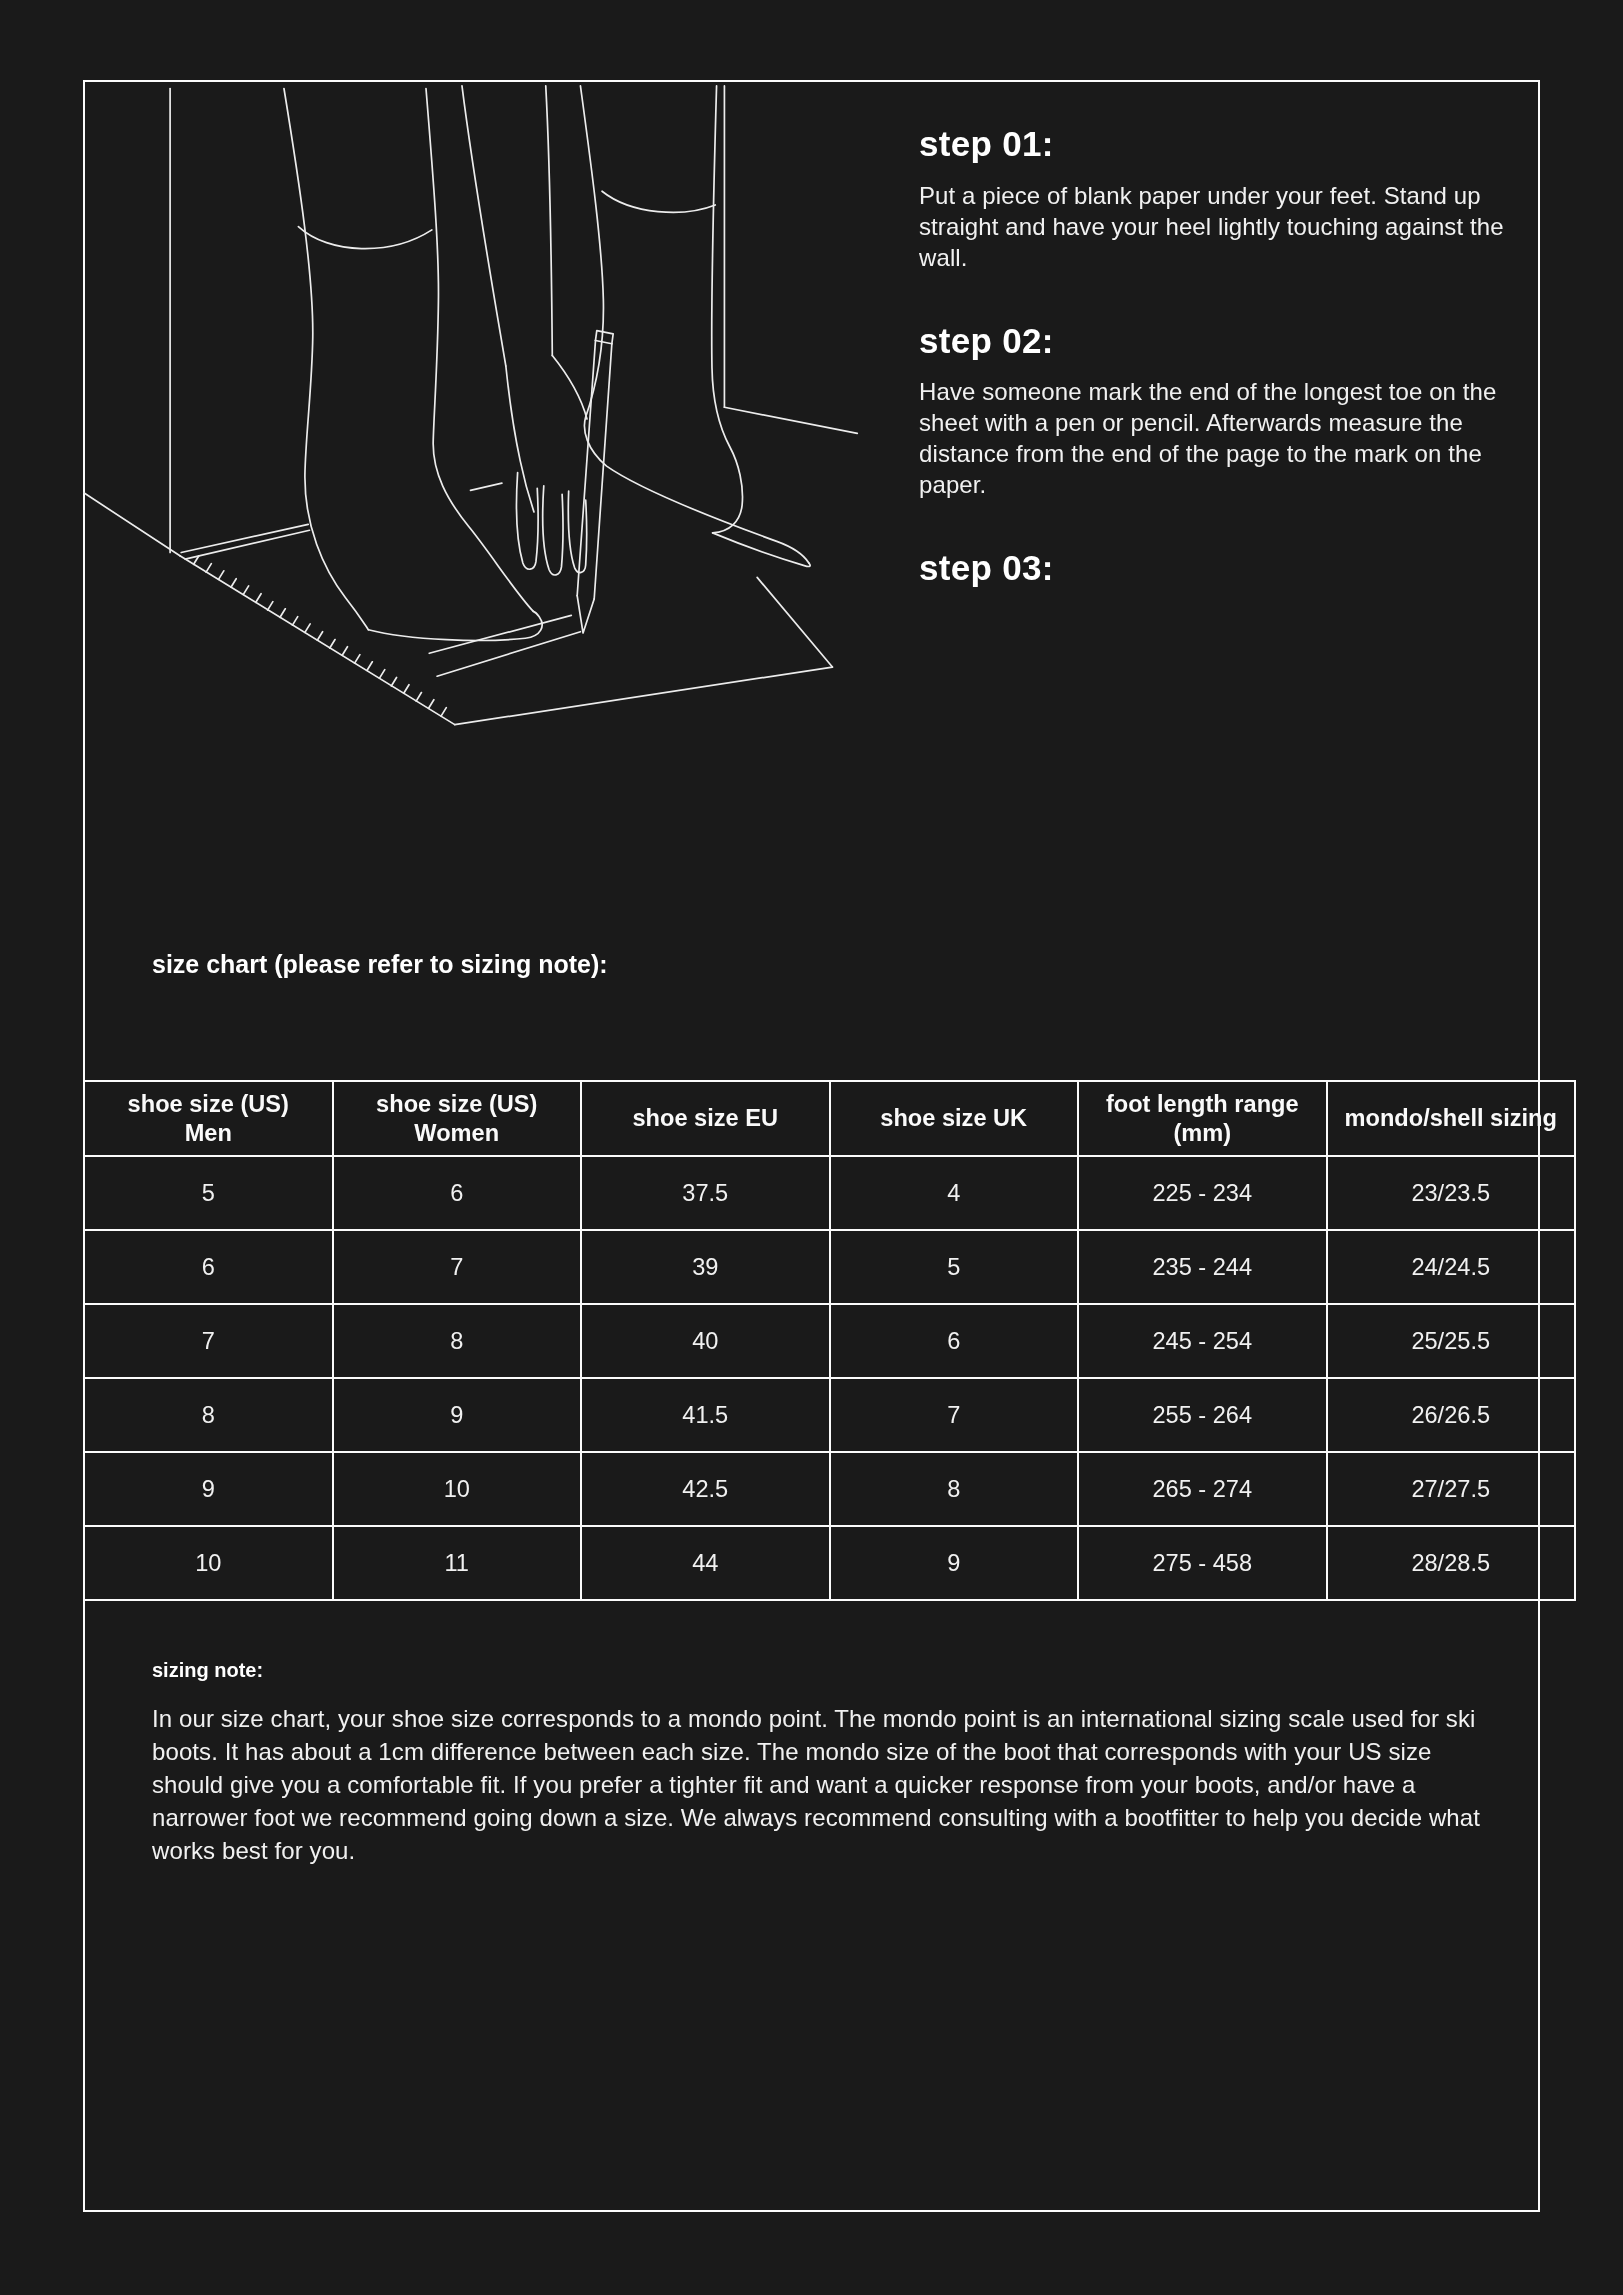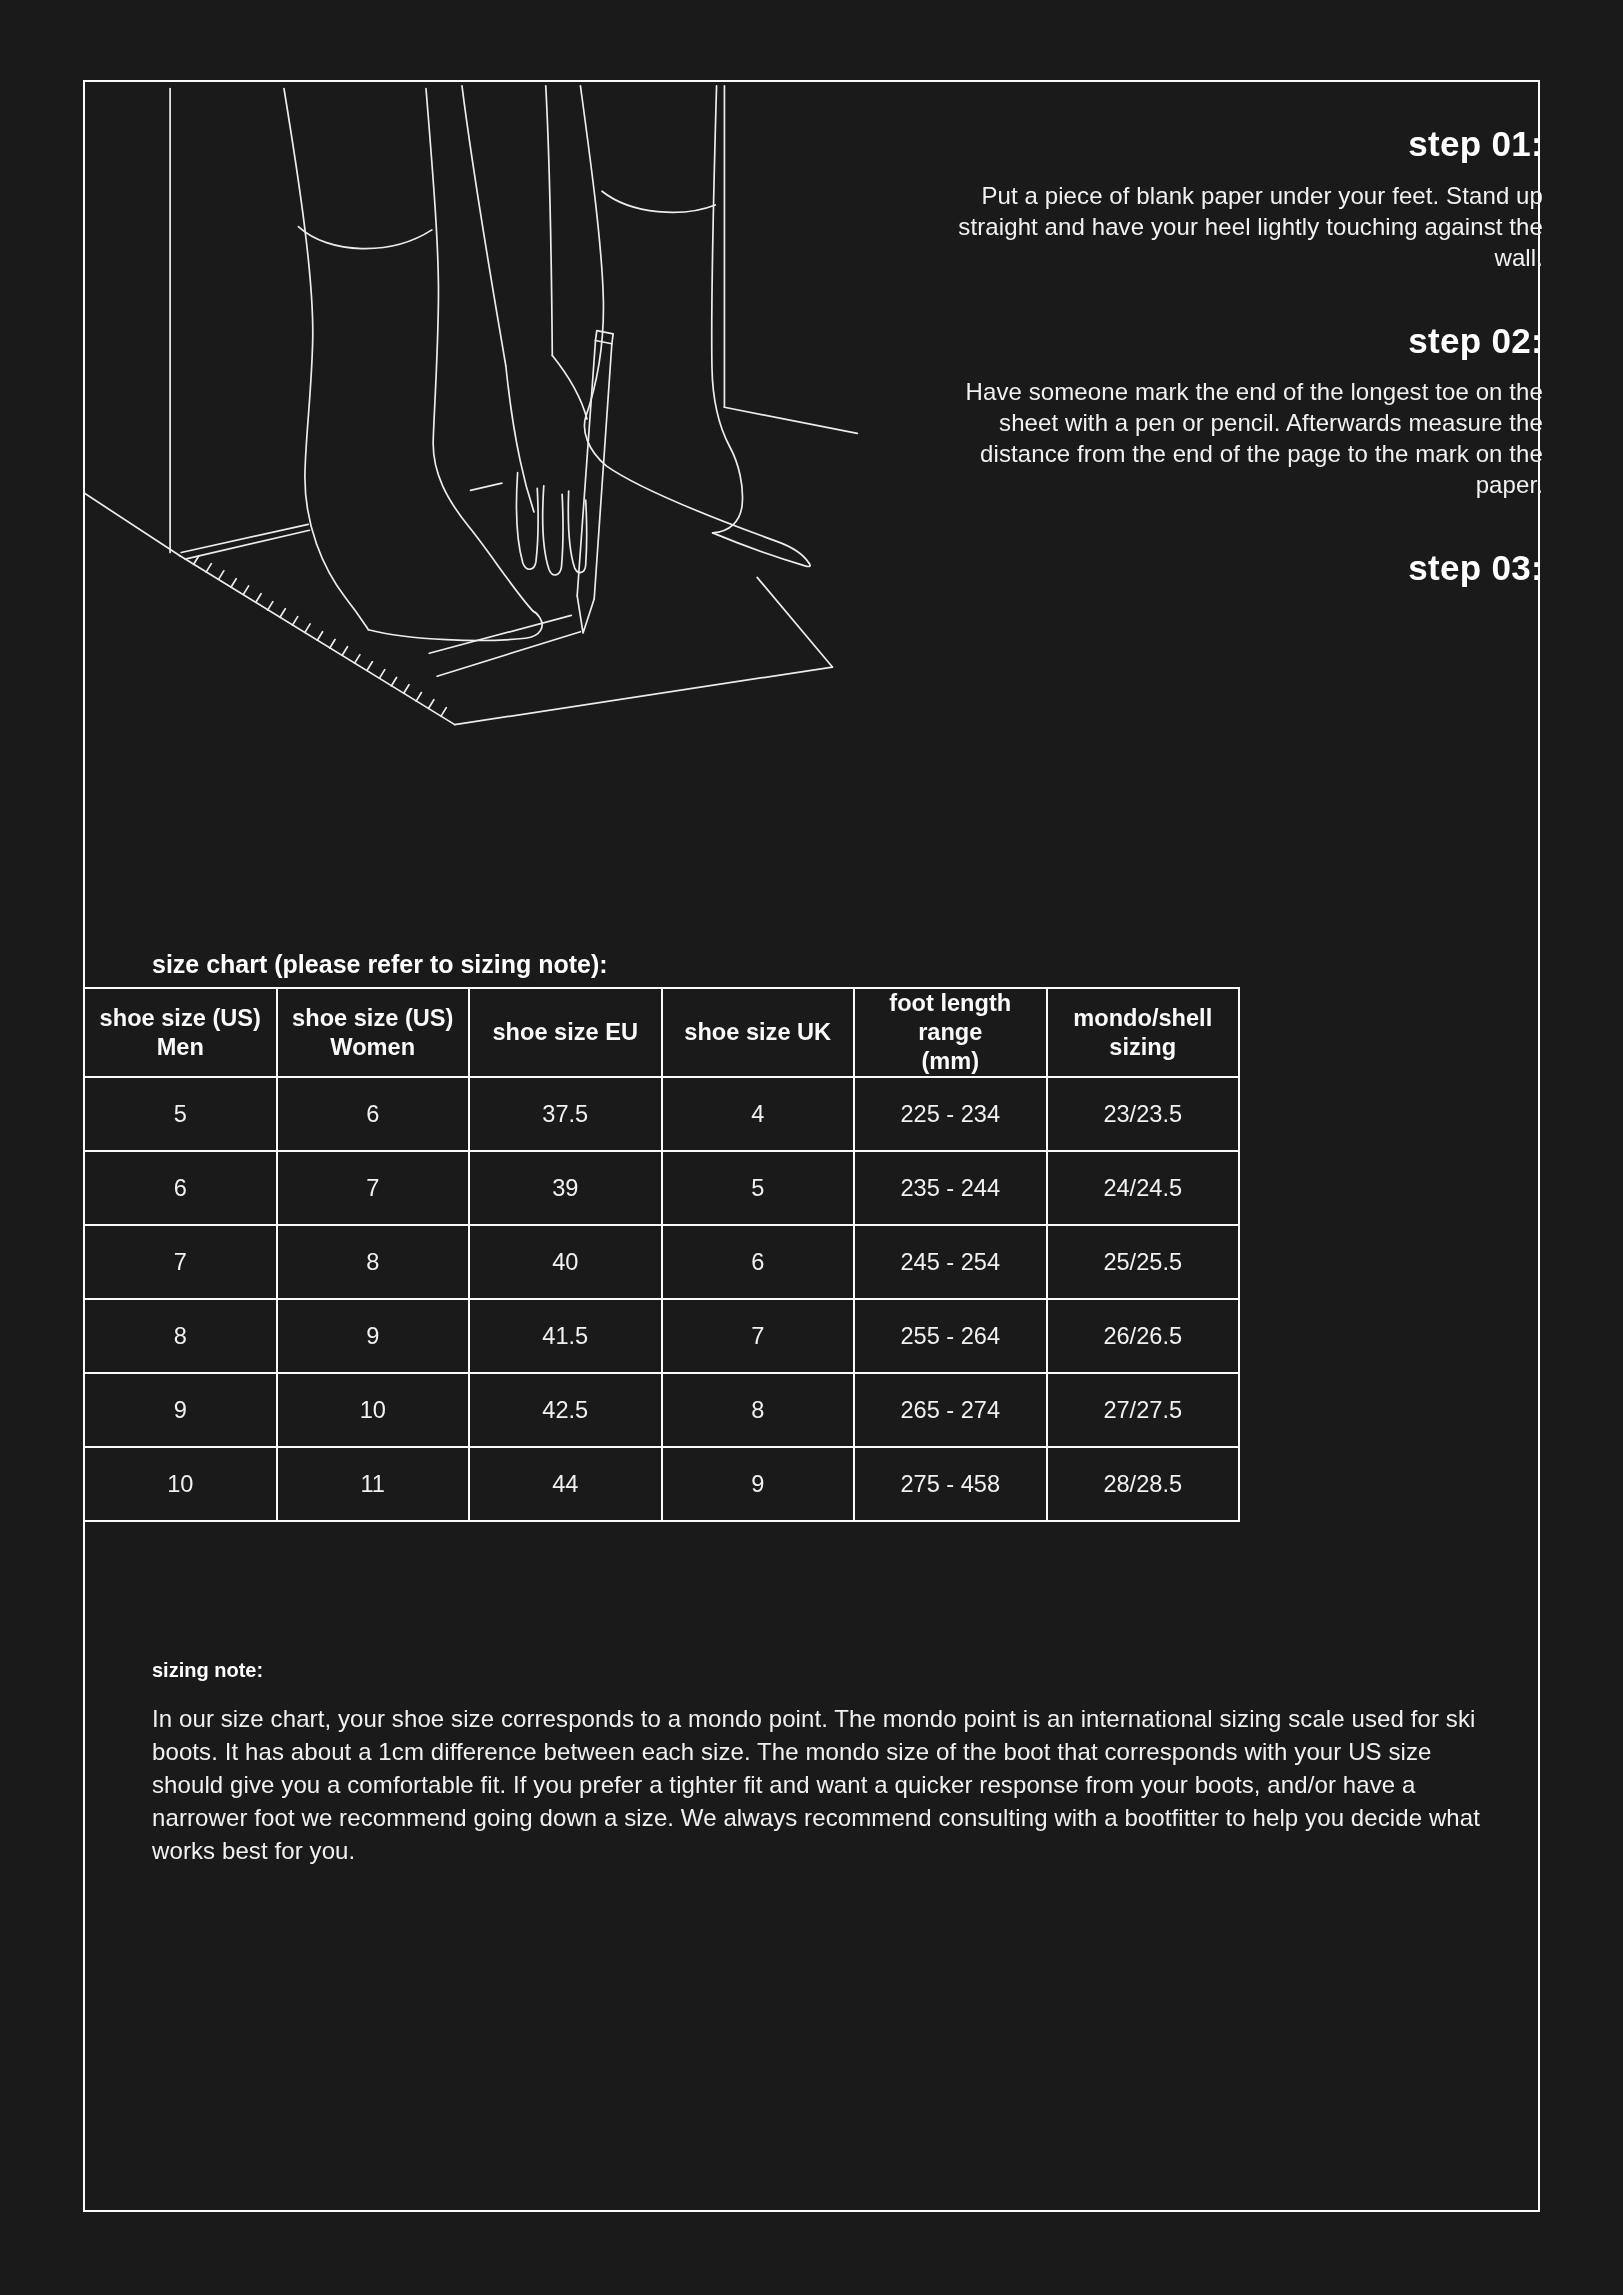--- a/index.html
+++ b/index.html
@@ -16,37 +16,37 @@
     width:1457px;height:2132px;
     border:2px solid #fbfbfb;
     box-sizing:border-box;
   }
   .illo{
     position:absolute;left:83px;top:80px;
     width:792px;height:661px;
   }
   .illo path{fill:none;stroke:#ececec;stroke-width:2.6;stroke-linecap:round;stroke-linejoin:round;}
   .steps{
-    position:absolute;left:957px;top:124px;width:586px;text-align:right;
+    position:absolute;left:919px;top:124px;width:586px;
   }
   .step h2{
     font-size:35px;font-weight:700;letter-spacing:0.3px;
     margin:0 0 15.7px 0;color:#ffffff;
   }
   .step p{
     font-size:24px;line-height:31px;font-weight:400;
     margin:0;color:#f1f1f1;letter-spacing:0.1px;
   }
   .step + .step{margin-top:48px;}
   .chart-title{
     position:absolute;left:152px;top:950px;
     font-size:25px;font-weight:700;margin:0;color:#ffffff;
   }
   .size-table{
-    position:absolute;left:83px;top:987px;width:1157px;
+    position:absolute;left:83px;top:1080px;width:1493px;
     border-collapse:collapse;table-layout:fixed;
   }
   .size-table th,.size-table td{
     border:2px solid #fbfbfb;
     text-align:center;vertical-align:middle;
     padding:0;
   }
   .size-table th{
     height:73px;font-size:23.6px;font-weight:700;line-height:29px;color:#fafafa;
   }

